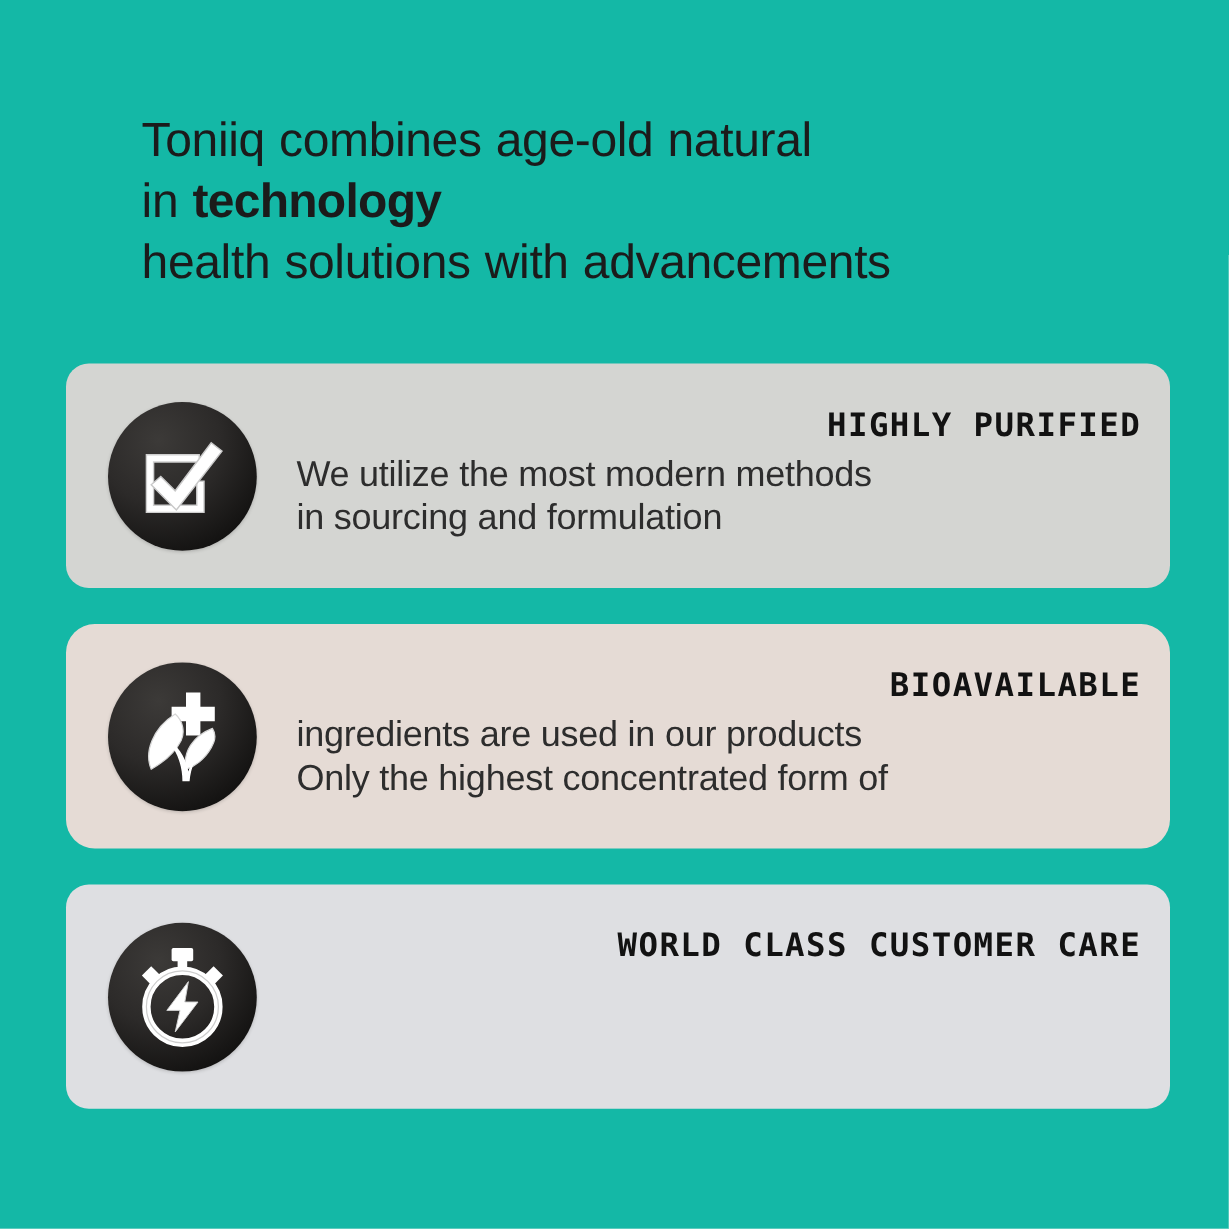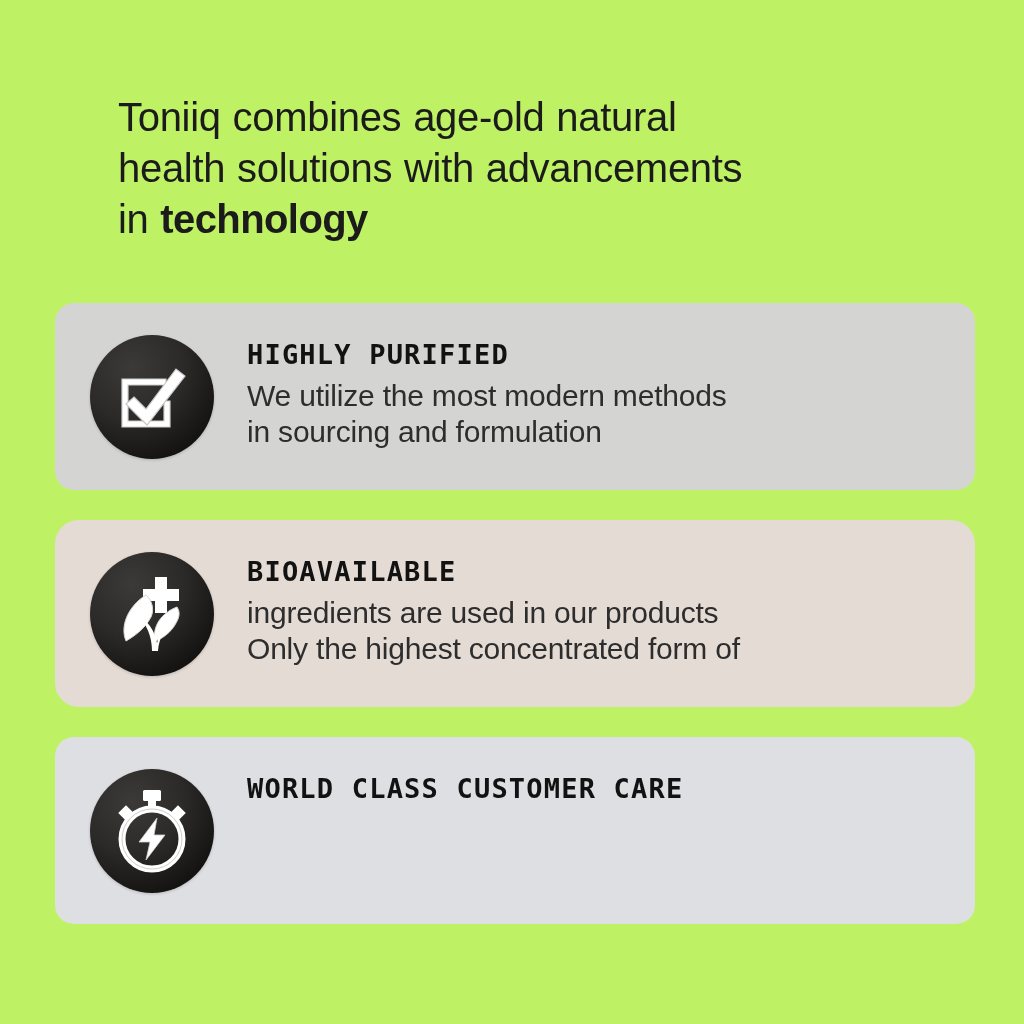--- a/index.html
+++ b/index.html
@@ -14,21 +14,21 @@
   body {
     background:#f7f6f3;
     font-family:"Liberation Sans", sans-serif;
     -webkit-font-smoothing:antialiased;
   }
 
   .page {
     position:relative;
     width:1024px;
     height:1024px;
-    background:#bef264;
+    background:#14b8a6;
   }
 
   
   .headline {
     position:absolute;
     left:118px;
     top:92px;
     width:760px;
     font-family:"Liberation Sans", sans-serif;
     font-size:40px;
@@ -92,42 +92,43 @@
   }
 
   .card-title {
     font-family:"DejaVu Sans Mono", "Liberation Mono", monospace;
     font-weight:700;
     font-size:27px;
     line-height:32px;
     letter-spacing:1.2px;
     color:#121212;
     white-space:nowrap;
+    text-align:right;
   }
 
   .card-body {
     margin-top:7px;
     font-family:"Liberation Sans", sans-serif;
     font-weight:300;
     font-size:30px;
     line-height:36px;
     color:#2d2d2d;
     letter-spacing:-0.2px;
   }
   .card-body .bl { display:block; white-space:nowrap; }
 </style>
 </head>
 <body>
 
 <div class="page">
 
   <h1 class="headline">
     <span class="hl-line">Toniiq combines age-old natural</span>
+    <span class="hl-line"><span>in </span><span class="hl-strong">technology</span></span>
     <span class="hl-line">health solutions with advancements</span>
-    <span class="hl-line"><span>in </span><span class="hl-strong">technology</span></span>
   </h1>
 
   <div class="cards">
 
     <div class="card card--one">
       <div class="card-icon">
         <svg width="80" height="80" viewBox="0 0 80 80" aria-hidden="true">
 
           <path d="M10 22 H54 V28 H16 V64 H52 V44 H58 V70 H10 Z" fill="#ffffff"></path>
           <path d="M10 22 H54 V28 H16 V64 H52 V44 H58 V70 H10 Z" fill="none" stroke="#cfcfcf" stroke-width="1.2"></path>

